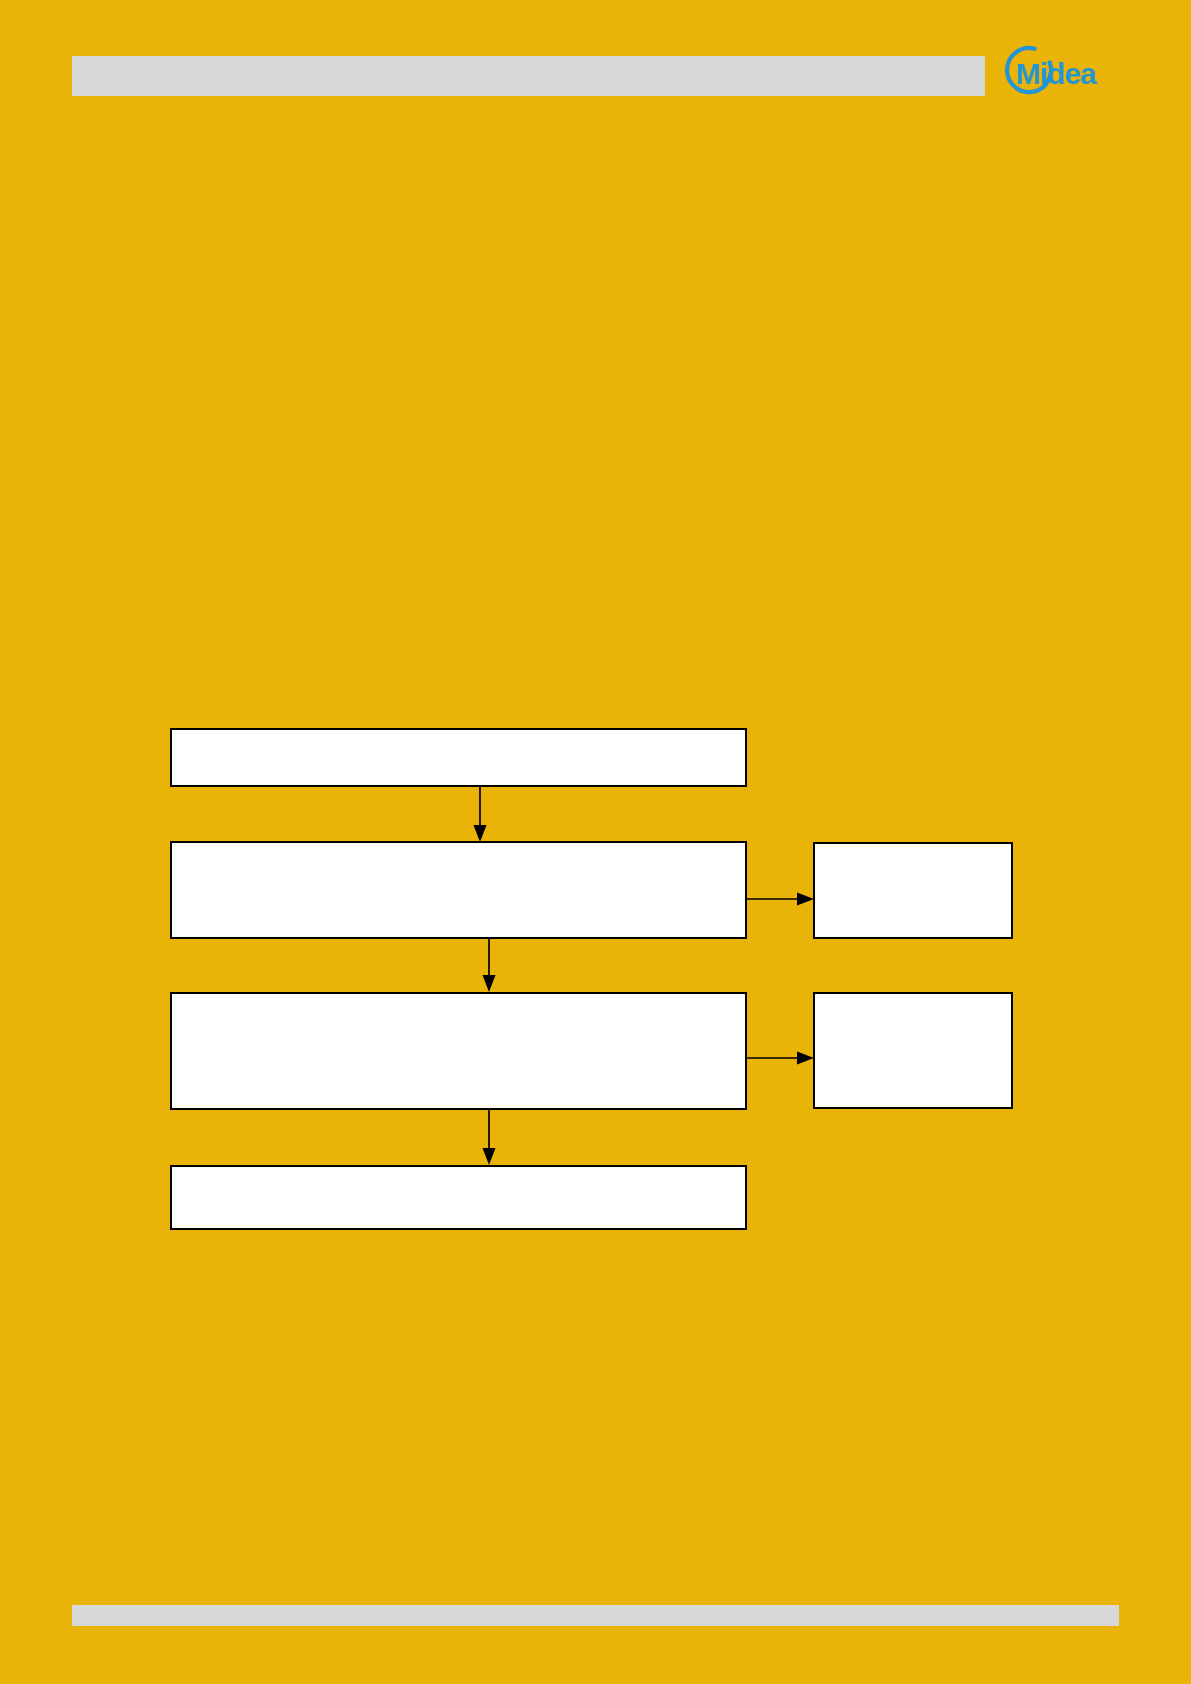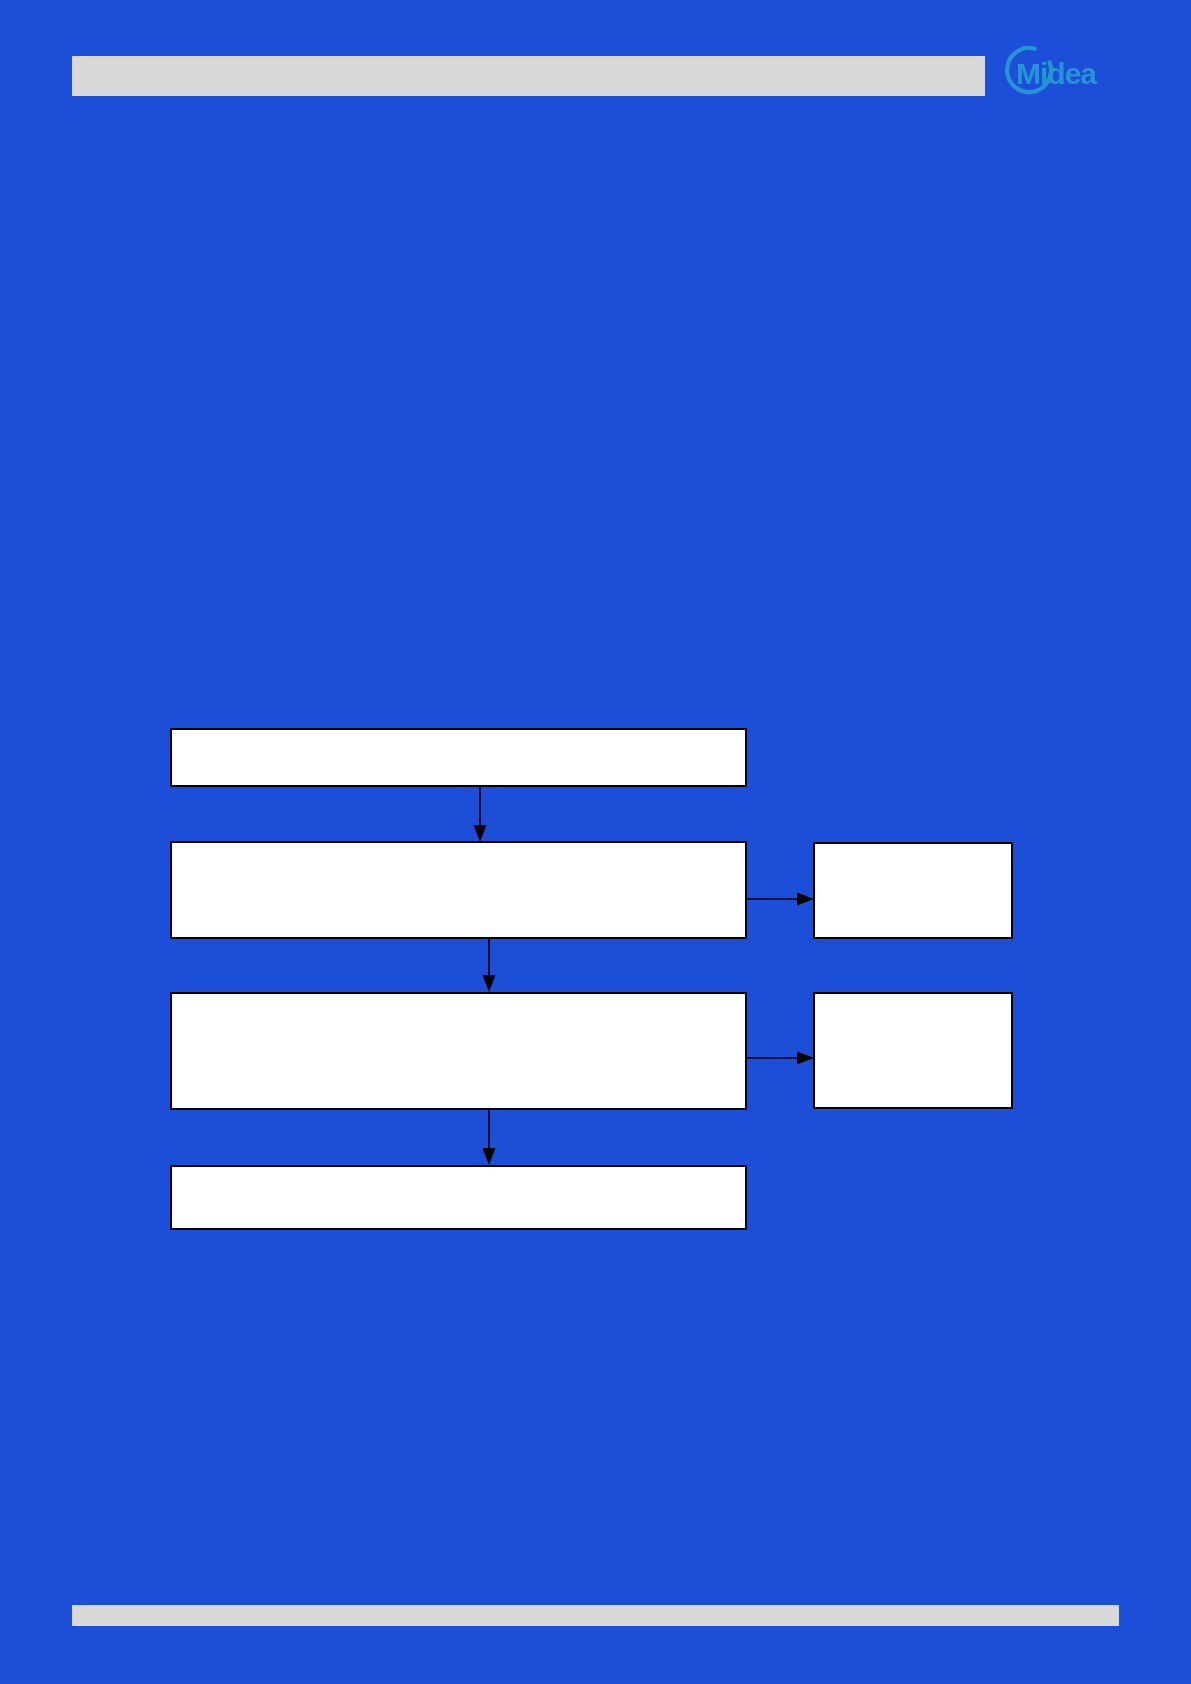--- a/index.html
+++ b/index.html
@@ -1,20 +1,20 @@
 <!DOCTYPE html>
 <html><head>
 <meta charset="utf-8">
 <style>
   html, body { margin: 0; padding: 0; background: #ffffff; }
   .page {
     position: relative;
     width: 1191px;
     height: 1684px;
-    background: #1d4ed8;
+    background: #eab308;
     overflow: hidden;
     font-family: "Liberation Sans", sans-serif;
   }
   .bar { position: absolute; background: #d8d8d8; }
   .bar--header { left: 72px; top: 56px; width: 913px; height: 40px; }
   .bar--footer { left: 72px; top: 1605px; width: 1047px; height: 21px; }
   .logo { position: absolute; left: 1000px; top: 44px; width: 112px; height: 52px; }
   .logo svg { display: block; }
   .flow { position: absolute; left: 0; top: 0; }
 </style>

